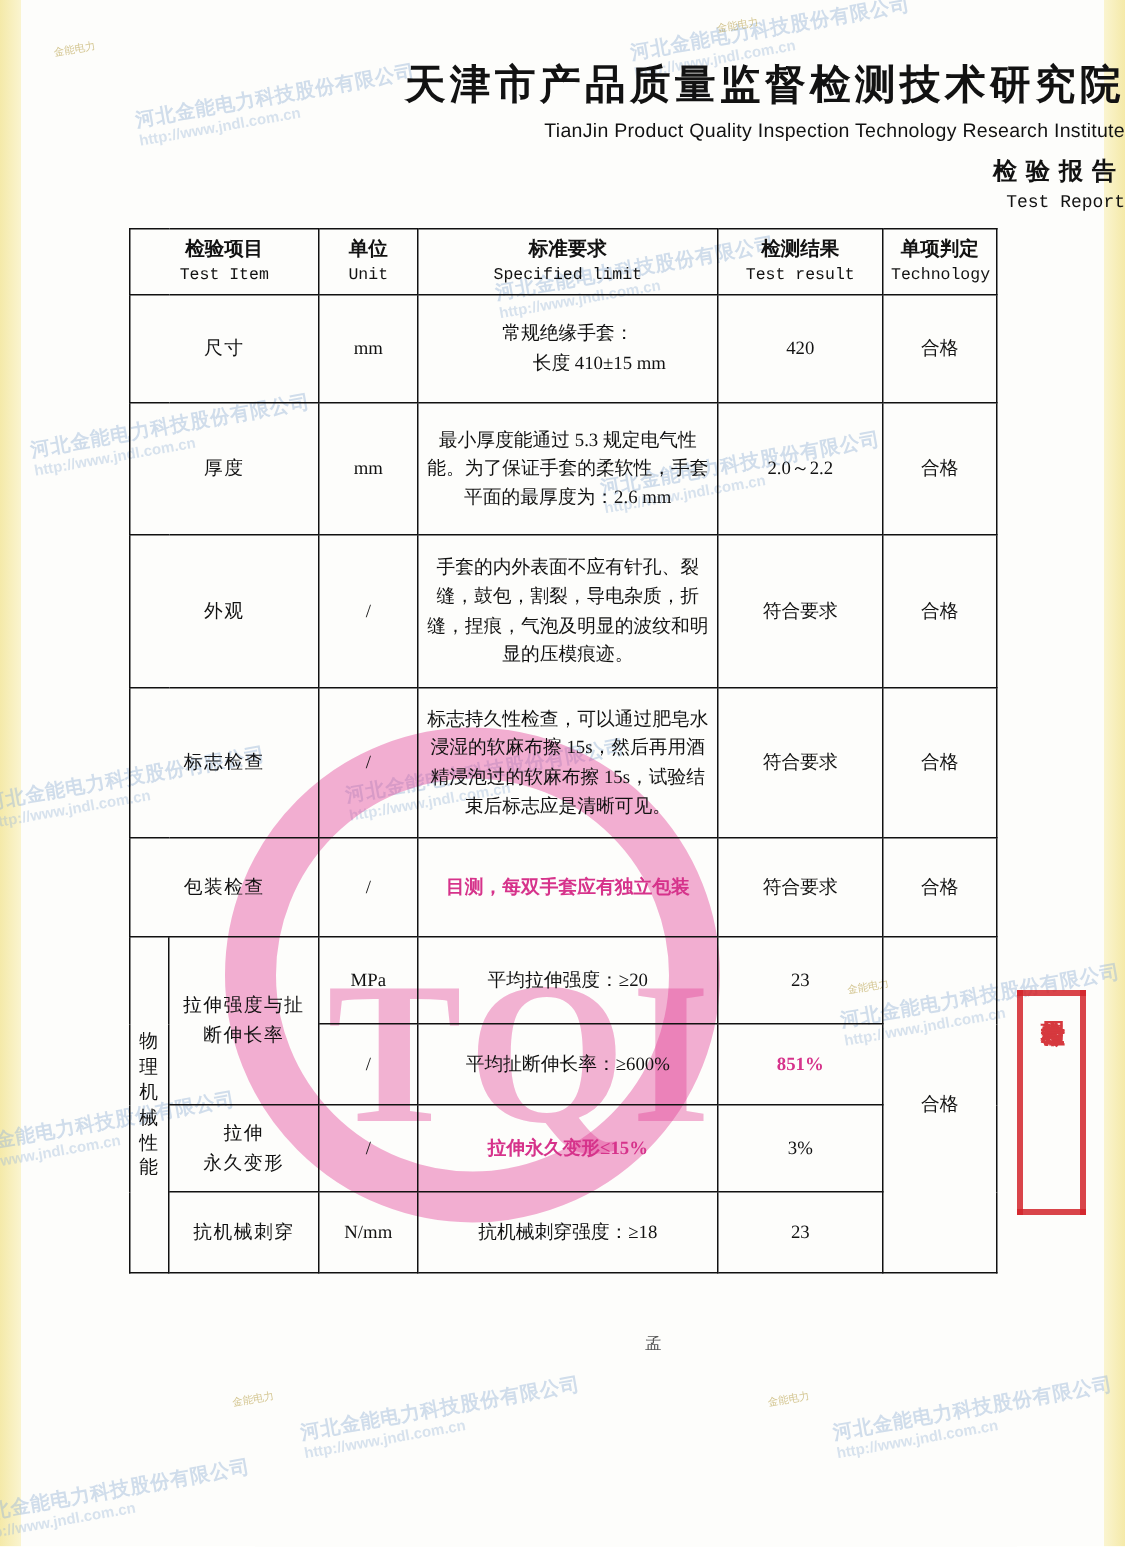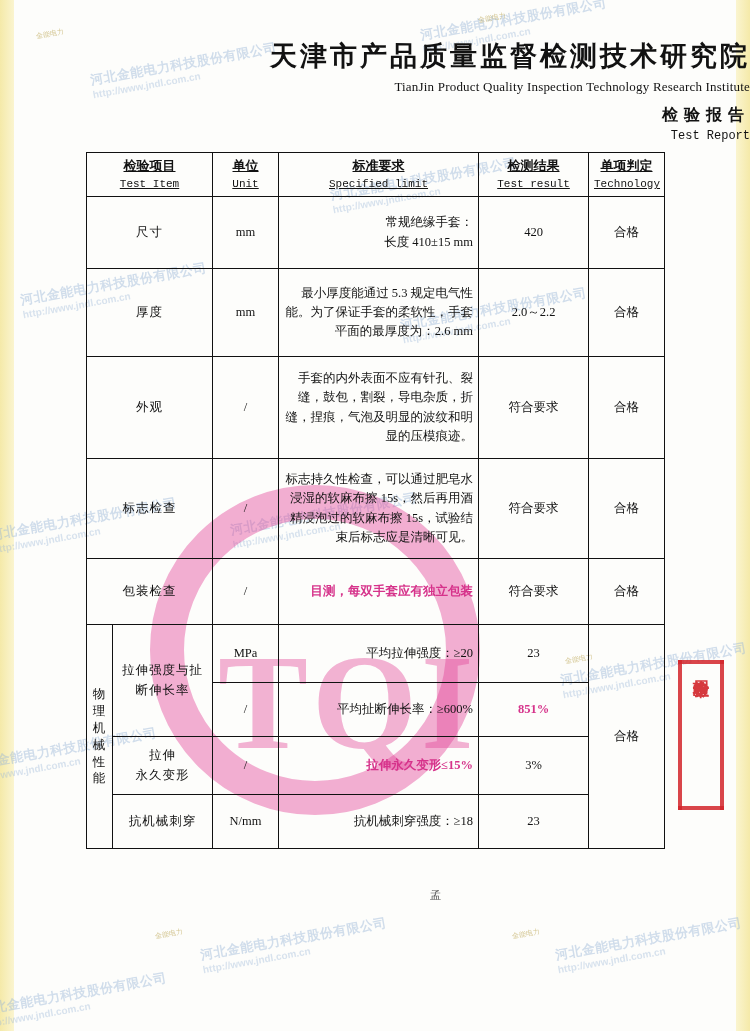--- a/index.html
+++ b/index.html
@@ -114,21 +114,21 @@
   }
   .org-cn {
     font-size: 27px;
     font-weight: bold;
     letter-spacing: 3px;
     font-family: "Liberation Serif", serif;
   }
   .org-en {
     margin-top: 5px;
     font-size: 13px;
-    font-family: Liberation Serif, serif;
+    font-family: Liberation Sans, sans-serif;
     letter-spacing: .2px;
     margin-left: 13px;
   }
   .doc-cn {
     margin-top: 10px;
     font-size: 16px;
     font-weight: bold;
     letter-spacing: 6px;
   }
   .doc-en {
@@ -158,25 +158,25 @@
     border-collapse: collapse;
     table-layout: fixed;
   }
   table.report th, table.report td {
     border: 1px solid #111;
     vertical-align: middle;
     padding: 3px 5px;
     font-size: 12.5px;
     line-height: 1.55;
   }
-  thead th { padding: 4px 2px; text-decoration: underline; }
+  thead th { padding: 4px 2px; }
   .th-cn { font-size: 13px; font-weight: bold; display: block; }
   .th-en { font-size: 11px; font-family: "Liberation Mono", monospace; display: block; font-weight: normal; }
   td.item { text-align: center; font-size: 13.5px; letter-spacing: 1px; }
-  td.spec { text-align: right; padding-left: 8px; padding-right: 6px; font-size: 12.5px; }
+  td.spec { text-align: center; padding-left: 8px; padding-right: 6px; font-size: 12.5px; }
   td.spec .indent { display: block; padding-left: 42px; }
   td.unit, td.res, td.eva { text-align: center; font-size: 12.5px; }
   td.group {
     text-align: center;
     font-size: 13.5px;
     letter-spacing: 1px;
     width: 26px;
     padding: 0 2px;
   }
   td.group span { display: block; line-height: 1.35; }

